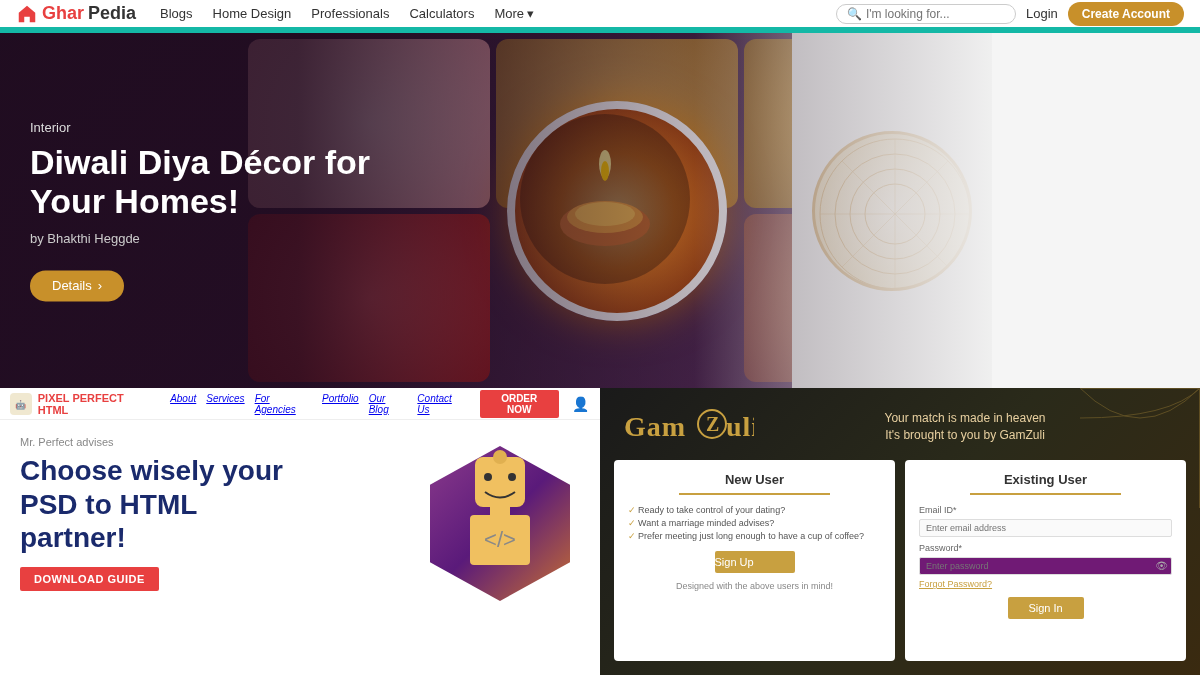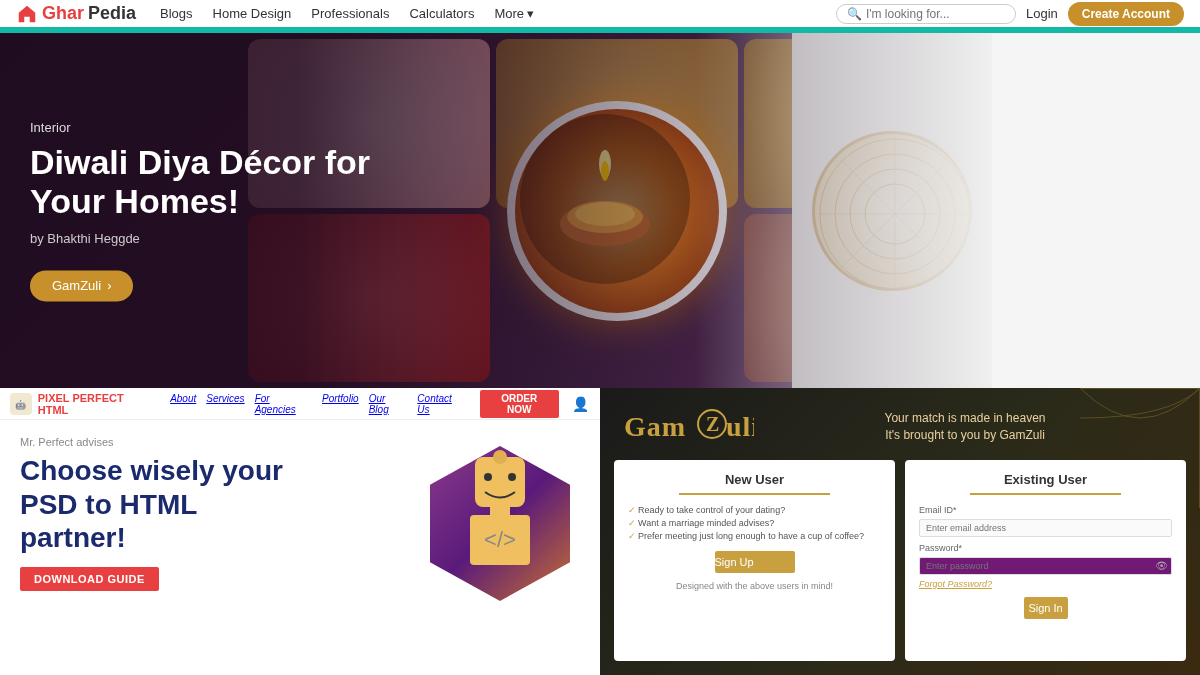--- a/index.html
+++ b/index.html
@@ -458,25 +458,24 @@
       font-size: 10px;
       color: #aaa;
     }
     .forgot-pw {
       font-size: 9px;
       color: #c8a040;
       text-decoration: underline;
       cursor: pointer;
       display: block;
       margin-top: 4px;
-      font-style: italic;
     }
     .gamzuli-signin-btn {
       display: block;
-      width: 44px;
+      width: 76px;
       margin: 8px auto 0;
       background: #c8a040;
       color: #fff;
       border: none;
       padding: 5px 0;
       font-size: 11px;
       cursor: pointer;
       border-radius: 2px;
       text-align: center;
     }
@@ -559,21 +558,21 @@
         </svg>
       </div>
     </div>
   </div>
 
   <div class="hero-content">
     <p class="hero-tag">Interior</p>
     <h1 class="hero-title">Diwali Diya Décor for Your Homes!</h1>
     <p class="hero-author">by Bhakthi Heggde</p>
     <button class="details-btn">
-      <span>GamZuli</span>
+      <span>Details</span>
       <span>›</span>
     </button>
   </div>
 </section>
 
 <div class="lower-section">
 
   <div class="left-panel">
     <div class="pph-navbar">
       <div class="pph-logo">

